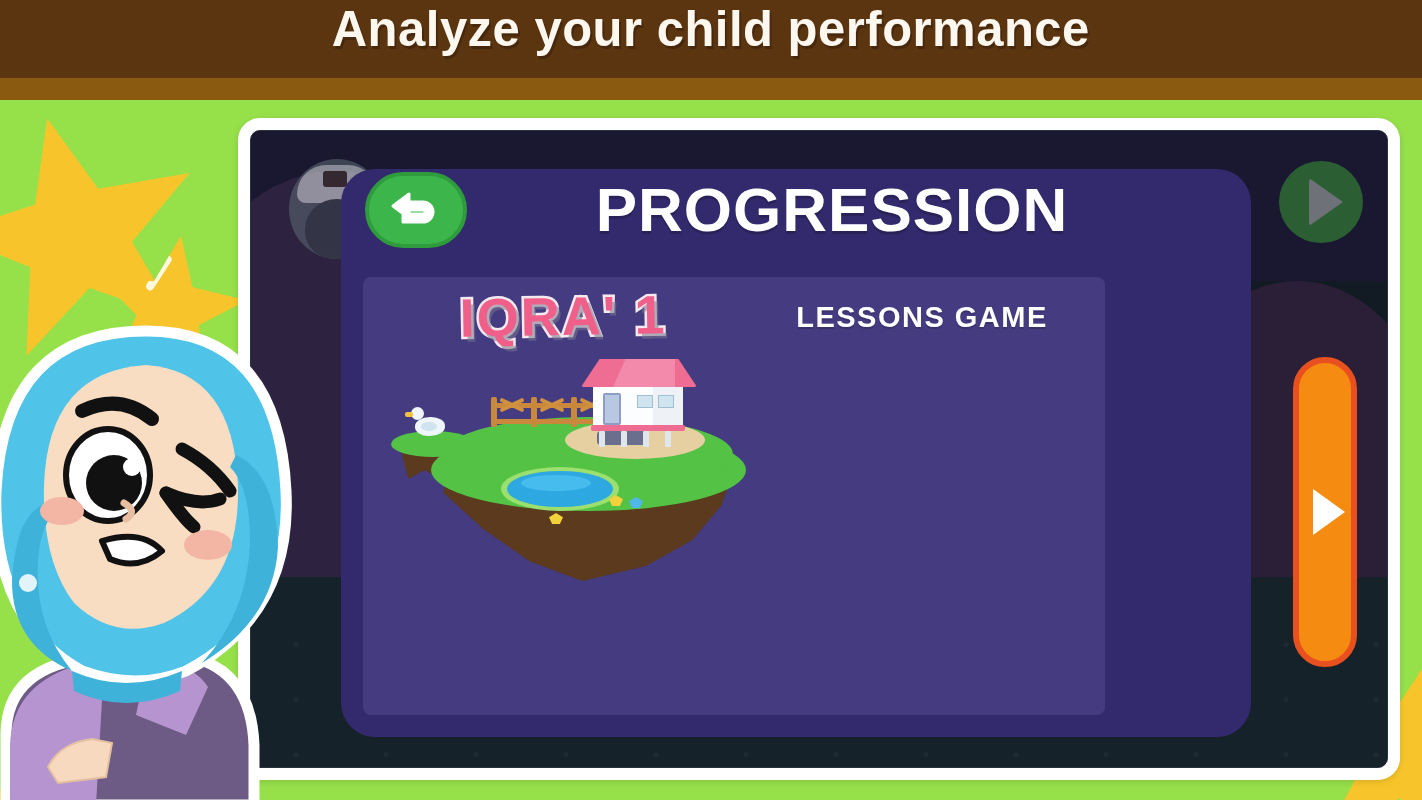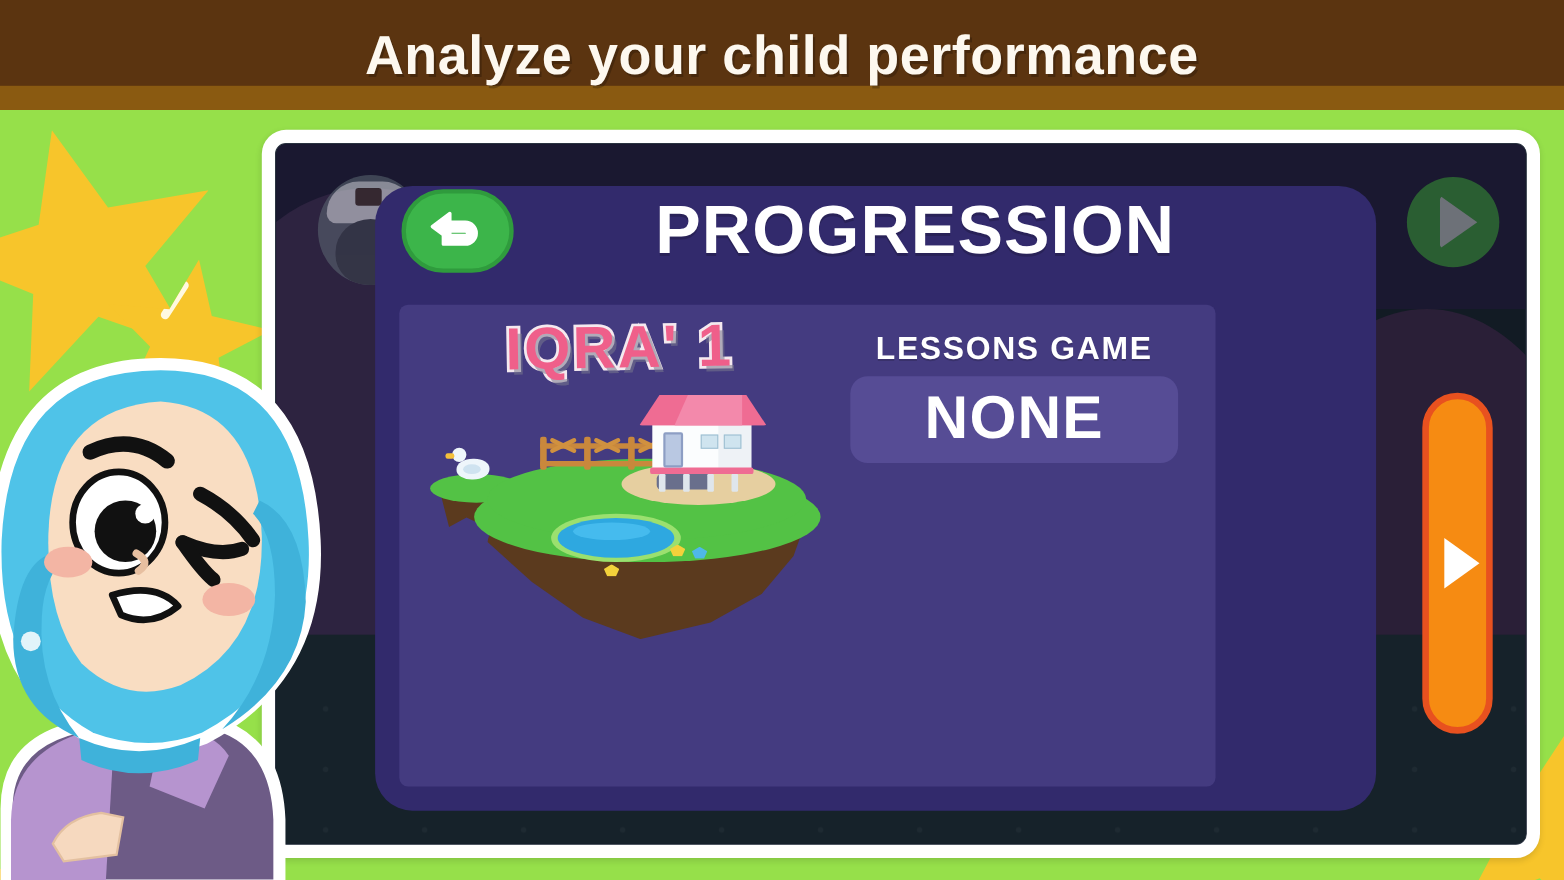--- a/index.html
+++ b/index.html
@@ -8,21 +8,21 @@
     overflow:hidden;
     background:#96e04a;
     font-family:"Liberation Sans", sans-serif;
   }
   #stage { position:relative; width:1422px; height:800px; overflow:hidden; }
 
   
   .promo-band {
     position:absolute; left:0; top:0; width:1422px; height:100px;
     background:#5b3410;
-    display:flex; align-items:center; justify-content:center;
+    display:flex; justify-content:center;
     z-index:40;
   }
   .promo-band::after{
     content:""; position:absolute; left:0; bottom:0; width:100%; height:22px;
     background:#8a5a11;
   }
   .promo-title {
     position:relative; z-index:2;
     font-size:50px; font-weight:bold; letter-spacing:0.5px;
     color:#fdf8ef;
@@ -364,23 +364,20 @@
               <span class="gem gem-y" style="left:168px;top:170px"></span>
               <span class="gem gem-y" style="left:228px;top:152px"></span>
               <span class="gem gem-b" style="left:248px;top:154px"></span>
             </div>
           </div>
 
           <div class="stats-col">
 
             <div class="stat-block stat-wide">
               <div class="stat-label">LESSONS GAME</div>
-              <div class="stat-box">
-                <span class="stat-value">NONE</span>
-              </div>
             </div>
           </div>
 
         </div>
       </div>
 
       <div class="next-button">
         <span class="tri"></span>
       </div>
 

